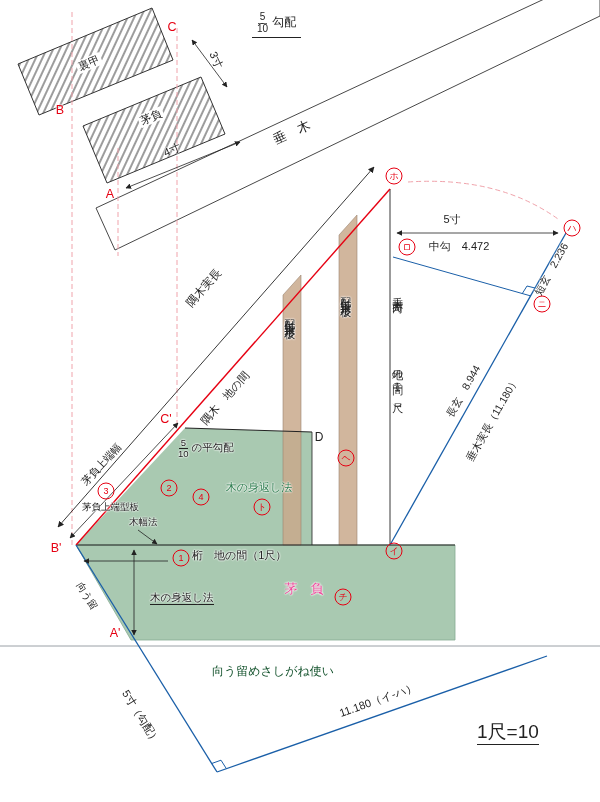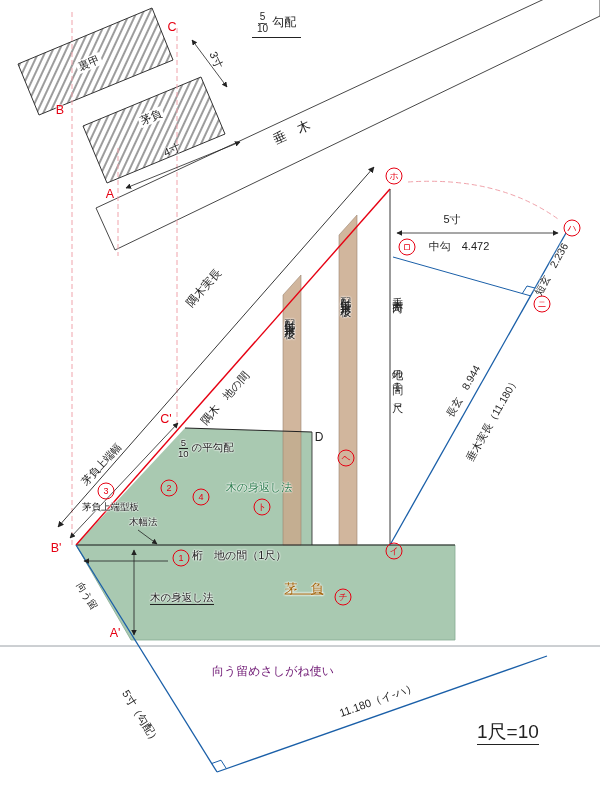--- a/index.html
+++ b/index.html
@@ -3,23 +3,23 @@
 <meta charset="utf-8">
 <style>
   html,body{margin:0;padding:0;background:#fff;}
   .stage{position:relative;width:600px;height:802px;background:#fff;overflow:hidden;
          font-family:"Liberation Sans","DejaVu Sans",sans-serif;}
   .stage svg{position:absolute;left:0;top:0;}
   .lbl{position:absolute;color:#222;font-size:11px;white-space:nowrap;line-height:1.15;
        text-shadow:0 0 2px #fff,0 0 2px #fff,0 0 2px #fff;}
   .ctr{transform:translate(-50%,-50%);}
   .red{color:#e60012;}
-  .blue{color:#701a75;}
+  .blue{color:#14532d;}
   .green{color:#2e7d4f;}
-  .dgreen{color:#a16207;text-decoration:underline;}
+  .dgreen{color:#ec4899;}
   .bg{background:#fff;padding:0 2px;text-shadow:none;}
   .vt{writing-mode:vertical-rl;text-orientation:upright;letter-spacing:2px;}
   .ck,.cn{position:absolute;width:15px;height:15px;border:1.2px solid #e60012;border-radius:50%;
       color:#e60012;font-size:9px;line-height:15px;text-align:center;transform:translate(-50%,-50%);
       background:rgba(255,255,255,.0);}
   .frac{display:inline-flex;flex-direction:column;align-items:center;font-size:10px;line-height:1.05;vertical-align:middle;}
   .frac .num{border-bottom:1px solid #222;padding:0 2px;}
   .ul{border-bottom:1.2px solid #222;padding-bottom:1px;}
   .slopebox{display:inline-flex;align-items:center;gap:4px;border-bottom:1.2px solid #222;padding:1px 5px 3px 5px;font-size:12px;}
 </style>

